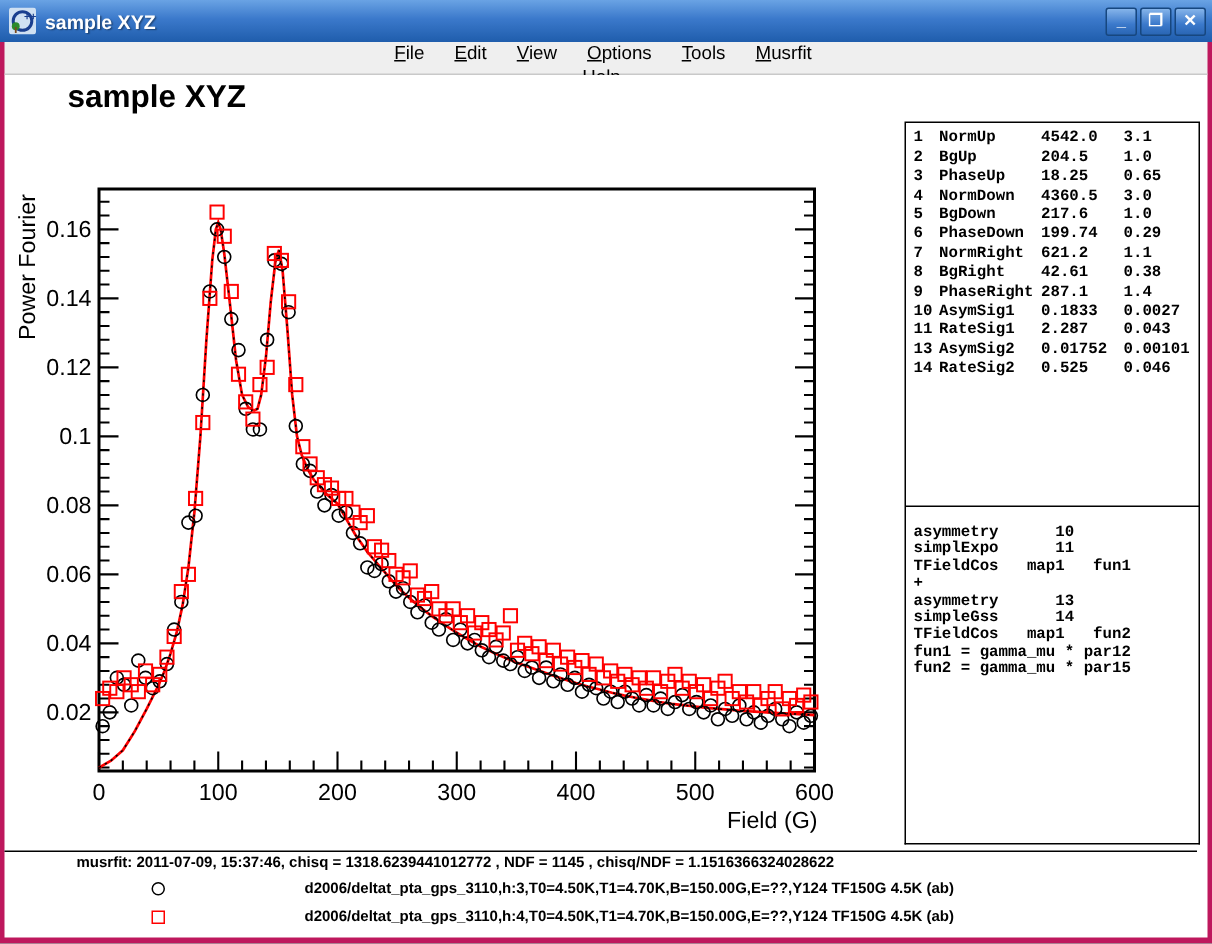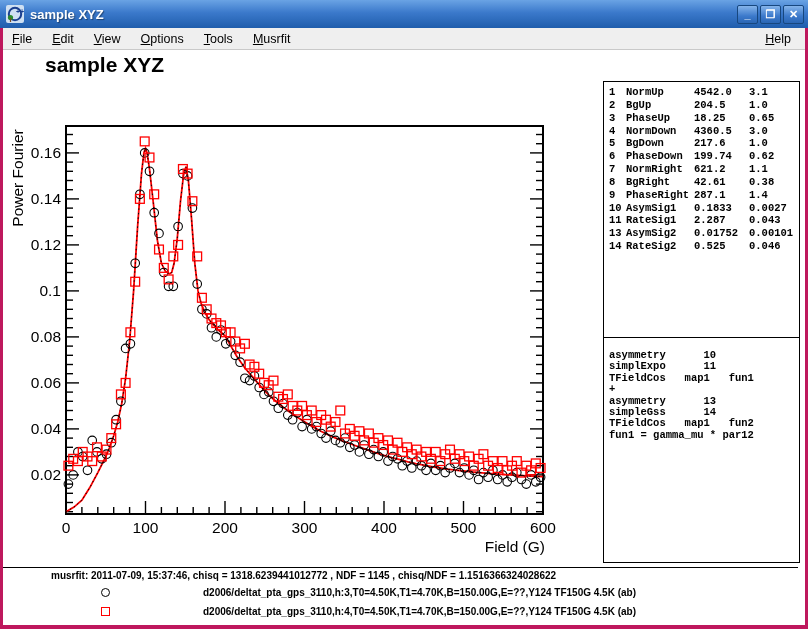--- a/index.html
+++ b/index.html
@@ -20,21 +20,21 @@
   .win-btn{
     width:21px;height:19px;margin-left:2px;border:1px solid #17477f;border-radius:2px;
     background:linear-gradient(180deg,#85b4ea,#3b79cb 60%,#2a66b4);
     color:#fff;font-size:11px;font-weight:bold;line-height:17px;text-align:center;
     cursor:pointer;flex:0 0 auto;
   }
   
   .menubar{
     position:absolute;left:3px;top:28px;width:802px;height:22px;
     background:#efefef;border-bottom:1px solid #c9c9c9;
-    display:flex;align-items:center;font-size:12.5px;color:#000;
+    display:flex;align-items:center;font-size:12.5px;color:#000;flex-direction:column;
   }
   .menu-item{padding:2px 7px;margin-right:6px;cursor:default;}
   .menu-item:first-child{margin-left:2px;}
   .menu-spacer{flex:1;}
   .menu-help{padding:2px 8px;}
   
   .canvas{
     position:absolute;left:3px;top:50px;width:802px;height:575px;background:#ffffff;
   }
   .page-title{
@@ -445,40 +445,41 @@
           <rect x="533.2" y="413.6" width="8.8" height="8.8" fill="none" stroke="#ff0000" stroke-width="1.3"></rect>
         </g>
       </svg>
 
     <div class="param-pad" id="param-pad">
         <div class="param-row"><span>1</span><span>NormUp</span><span>4542.0</span><span>3.1</span></div>
         <div class="param-row"><span>2</span><span>BgUp</span><span>204.5</span><span>1.0</span></div>
         <div class="param-row"><span>3</span><span>PhaseUp</span><span>18.25</span><span>0.65</span></div>
         <div class="param-row"><span>4</span><span>NormDown</span><span>4360.5</span><span>3.0</span></div>
         <div class="param-row"><span>5</span><span>BgDown</span><span>217.6</span><span>1.0</span></div>
-        <div class="param-row"><span>6</span><span>PhaseDown</span><span>199.74</span><span>0.62</span></div>
+        <div class="param-row"><span>6</span><span>PhaseDown</span><span>199.74</span><span>0.29</span></div>
         <div class="param-row"><span>7</span><span>NormRight</span><span>621.2</span><span>1.1</span></div>
         <div class="param-row"><span>8</span><span>BgRight</span><span>42.61</span><span>0.38</span></div>
         <div class="param-row"><span>9</span><span>PhaseRight</span><span>287.1</span><span>1.4</span></div>
         <div class="param-row"><span>10</span><span>AsymSig1</span><span>0.1833</span><span>0.0027</span></div>
         <div class="param-row"><span>11</span><span>RateSig1</span><span>2.287</span><span>0.043</span></div>
         <div class="param-row"><span>13</span><span>AsymSig2</span><span>0.01752</span><span>0.00101</span></div>
         <div class="param-row"><span>14</span><span>RateSig2</span><span>0.525</span><span>0.046</span></div>
       </div>
 
     <div class="theory-pad" id="theory-pad">
         <div class="theory-line">asymmetry      10</div>
         <div class="theory-line">simplExpo      11</div>
         <div class="theory-line">TFieldCos   map1   fun1</div>
         <div class="theory-line">+</div>
         <div class="theory-line">asymmetry      13</div>
         <div class="theory-line">simpleGss      14</div>
         <div class="theory-line">TFieldCos   map1   fun2</div>
         <div class="theory-line"></div>
         <div class="theory-line">fun1 = gamma_mu * par12</div>
+        <div class="theory-line">fun2 = gamma_mu * par15</div>
       </div>
 
     <div class="status-sep"></div>
     <div class="status-text">musrfit: 2011-07-09, 15:37:46, chisq = 1318.6239441012772 , NDF = 1145 , chisq/NDF = 1.1516366324028622</div>
 
     <div class="legend-marker circle" style="left: 98px; top: 538px; border-color: rgb(0, 0, 0);"></div>
     <div class="legend-label" style="top:537px;">d2006/deltat_pta_gps_3110,h:3,T0=4.50K,T1=4.70K,B=150.00G,E=??,Y124 TF150G 4.5K (ab)</div>
 
     <div class="legend-marker square" style="left: 98px; top: 557px; border-color: rgb(255, 0, 0);"></div>
     <div class="legend-label" style="top:556px;">d2006/deltat_pta_gps_3110,h:4,T0=4.50K,T1=4.70K,B=150.00G,E=??,Y124 TF150G 4.5K (ab)</div>

